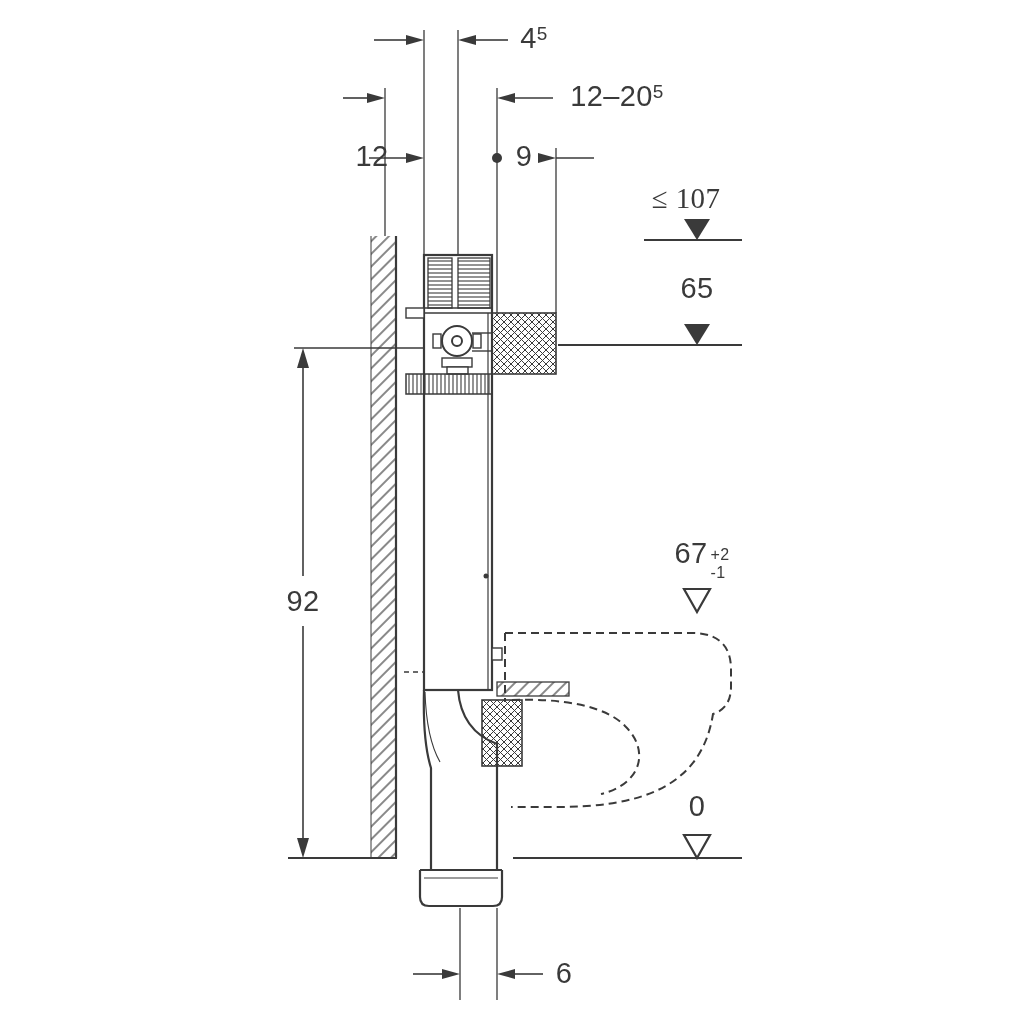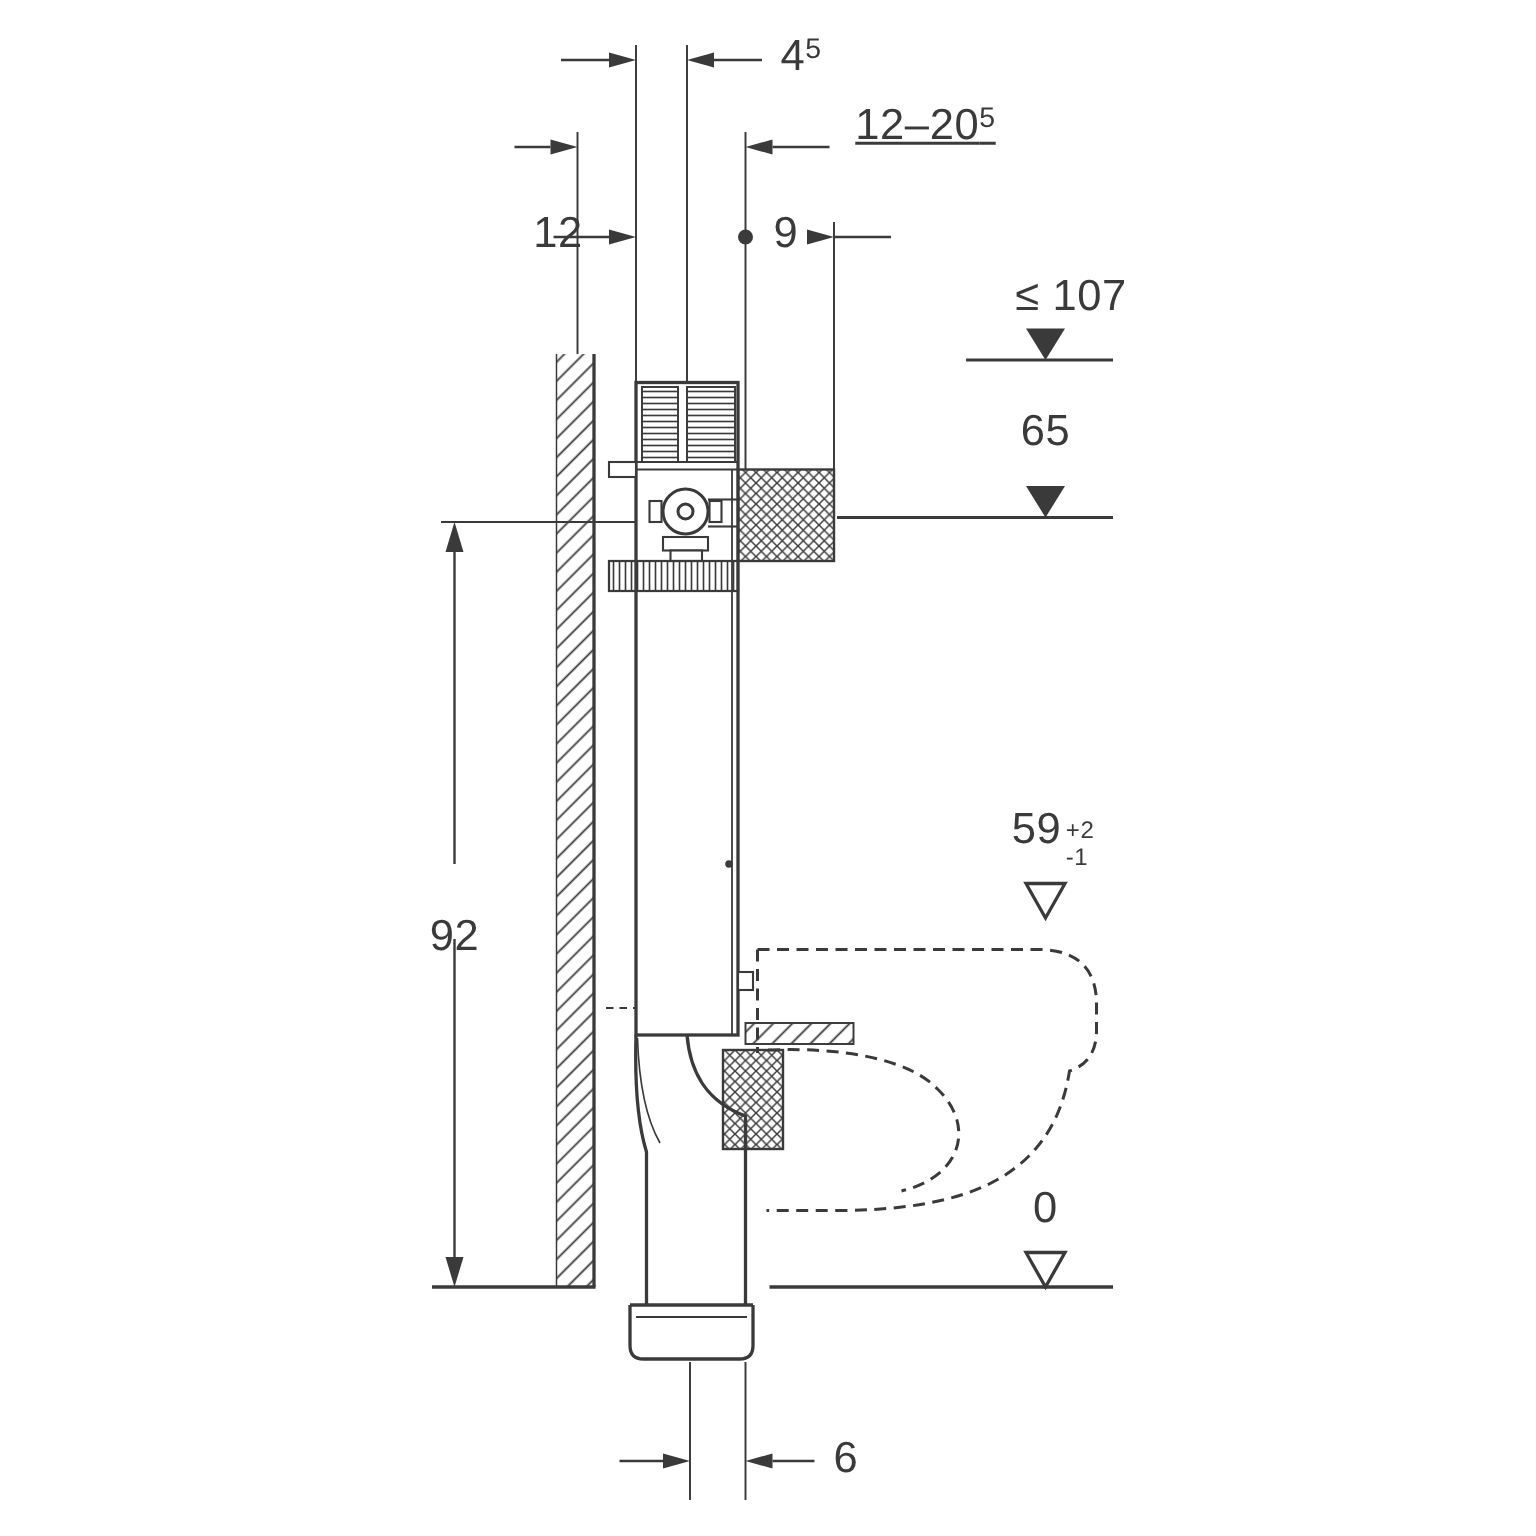--- a/index.html
+++ b/index.html
@@ -142,33 +142,33 @@
       <line x1="558" y1="345" x2="742" y2="345" stroke="#3a3a3a" stroke-width="2"></line>
       <polygon points="684,324 710,324 697,345" fill="#3a3a3a"></polygon>
       <polygon points="684,589 710,589 697,612" fill="#ffffff" stroke="#3a3a3a" stroke-width="2.2"></polygon>
       <line x1="513" y1="858" x2="742" y2="858" stroke="#3a3a3a" stroke-width="2.2"></line>
       <polygon points="684,835 710,835 697,858" fill="#ffffff" stroke="#3a3a3a" stroke-width="2.2"></polygon>
     </g>
   </svg>
 
   <div class="dim-label" style="left:534px; top:38px;"><span>4</span><sup>5</sup></div>
 
-  <div class="dim-label" style="left:617px; top:84px;text-decoration:underline;"><span>12–20</span><sup>5</sup></div>
+  <div class="dim-label" style="left:617px; top:96px;"><span>12–20</span><sup>5</sup></div>
 
   <div class="dim-label" style="left:344px; top:156px;margin-left:28px;"><span>12</span></div>
 
   <div class="dim-label" style="left:524px; top:156px;"><span>9</span></div>
 
-  <div class="dim-label" style="left:714px; top:198px;"><span>≤ 107</span></div>
+  <div class="dim-label" style="left:686px; top:198px;font-family:Liberation Serif, serif;"><span>≤ 107</span></div>
 
   <div class="dim-label" style="left:697px; top:288px;"><span>65</span></div>
 
-  <div class="dim-label" style="left:303px; top:601px;margin-top:24px;"><span>92</span></div>
+  <div class="dim-label" style="left:303px; top:601px;"><span>92</span></div>
 
-  <div class="dim-label" style="left:702px; top:560px;"><span>59</span><span class="tol">
+  <div class="dim-label" style="left:702px; top:560px;"><span>67</span><span class="tol">
         <span>+2</span>
         <span>-1</span>
       </span></div>
 
   <div class="dim-label" style="left:697px; top:806px;"><span>0</span></div>
 
   <div class="dim-label" style="left:564px; top:973px;"><span>6</span></div>
 
 </div>
 

